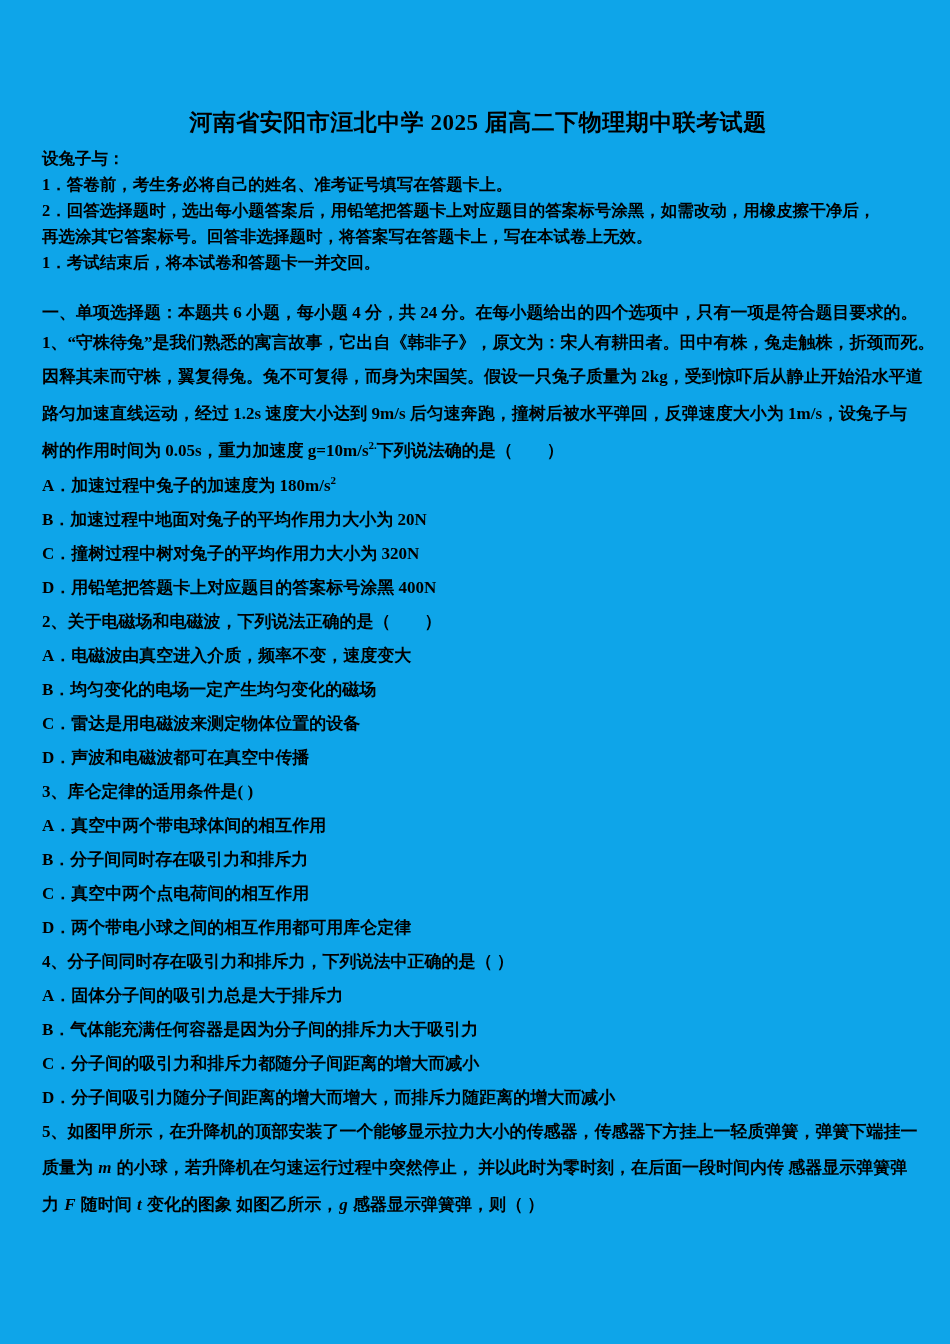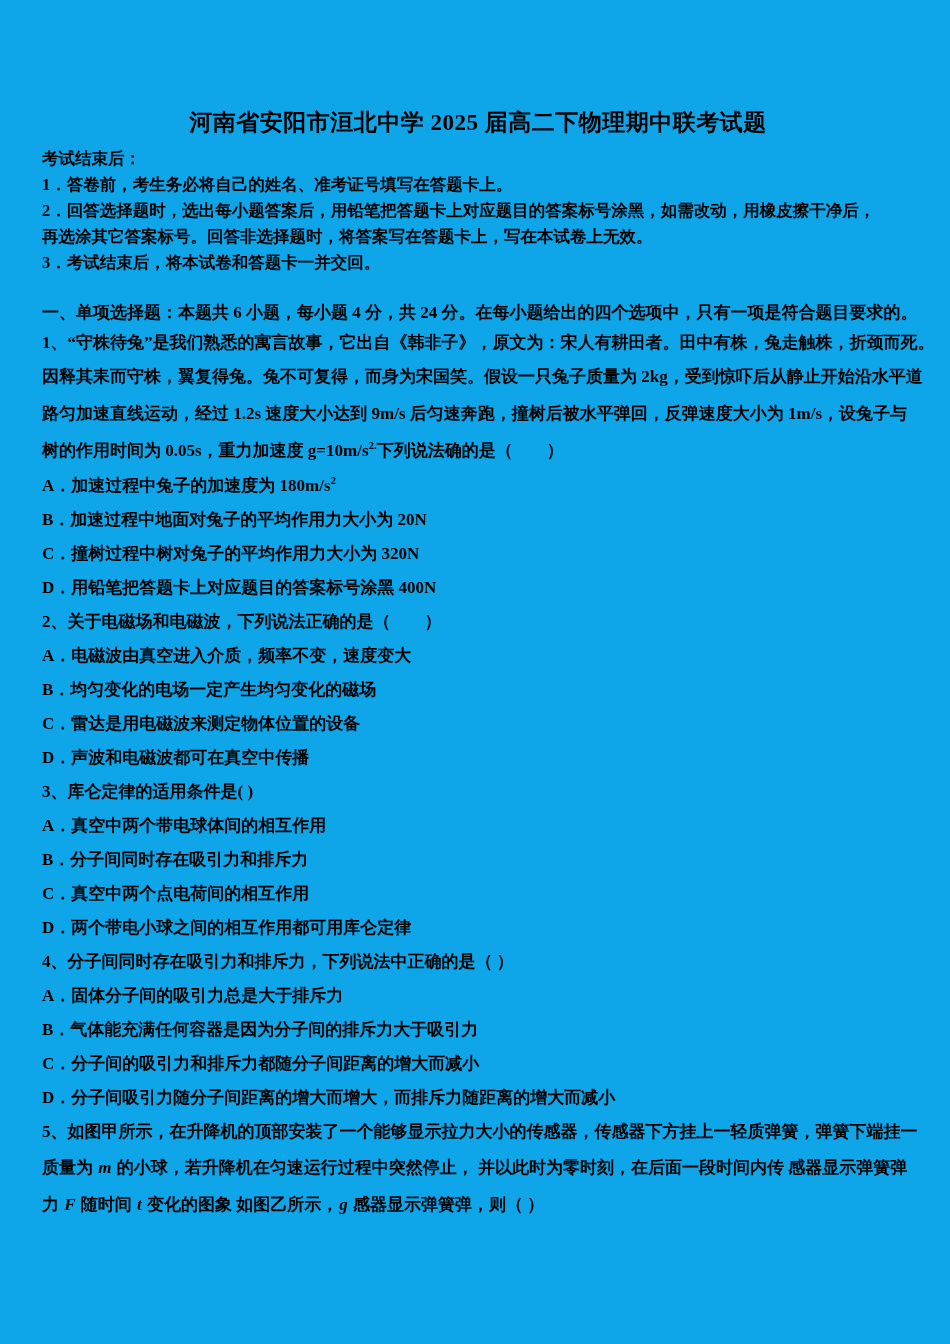--- a/index.html
+++ b/index.html
@@ -34,25 +34,25 @@
   i { font-style: italic; padding: 0 1px; }
 </style>
 </head>
 <body>
 
 <div class="page">
 
   <div class="title">河南省安阳市洹北中学 2025 届高二下物理期中联考试题</div>
 
   <div class="notice">
-    <div class="notice-line">考试结束后：</div>
+    <div class="notice-line">设兔子与：</div>
     <div class="notice-line">1．答卷前，考生务必将自己的姓名、准考证号填写在答题卡上。</div>
     <div class="notice-line">2．回答选择题时，选出每小题答案后，用铅笔把答题卡上对应题目的答案标号涂黑，如需改动，用橡皮擦干净后，</div>
     <div class="notice-line">再选涂其它答案标号。回答非选择题时，将答案写在答题卡上，写在本试卷上无效。</div>
-    <div class="notice-line">3．考试结束后，将本试卷和答题卡一并交回。</div>
+    <div class="notice-line">1．考试结束后，将本试卷和答题卡一并交回。</div>
   </div>
 
   <div class="body-text q-line ln30 section-header">一、单项选择题：本题共 6 小题，每小题 4 分，共 24 分。在每小题给出的四个选项中，只有一项是符合题目要求的。</div>
 
   <div class="body-text">
       <div>
         <div class="q-line ln30"><span>1、“守株待兔”是我们熟悉的寓言故事，它出自《韩非子》，原文为：宋人有耕田者。田中有株，兔走触株，折颈而死。</span></div>
         <div class="q-line ln37"><span>因释其耒而守株，翼复得兔。兔不可复得，而身为宋国笑。假设一只兔子质量为 2kg，受到惊吓后从静止开始沿水平道</span></div>
         <div class="q-line ln37"><span>路匀加速直线运动，经过 1.2s 速度大小达到 9m/s 后匀速奔跑，撞树后被水平弹回，反弹速度大小为 1m/s，设兔子与</span></div>
         <div class="q-line ln37"><span>树的作用时间为 0.05s，重力加速度 g=10m/s</span><sup>2.</sup><span>下列说法确的是（　　）</span></div>

